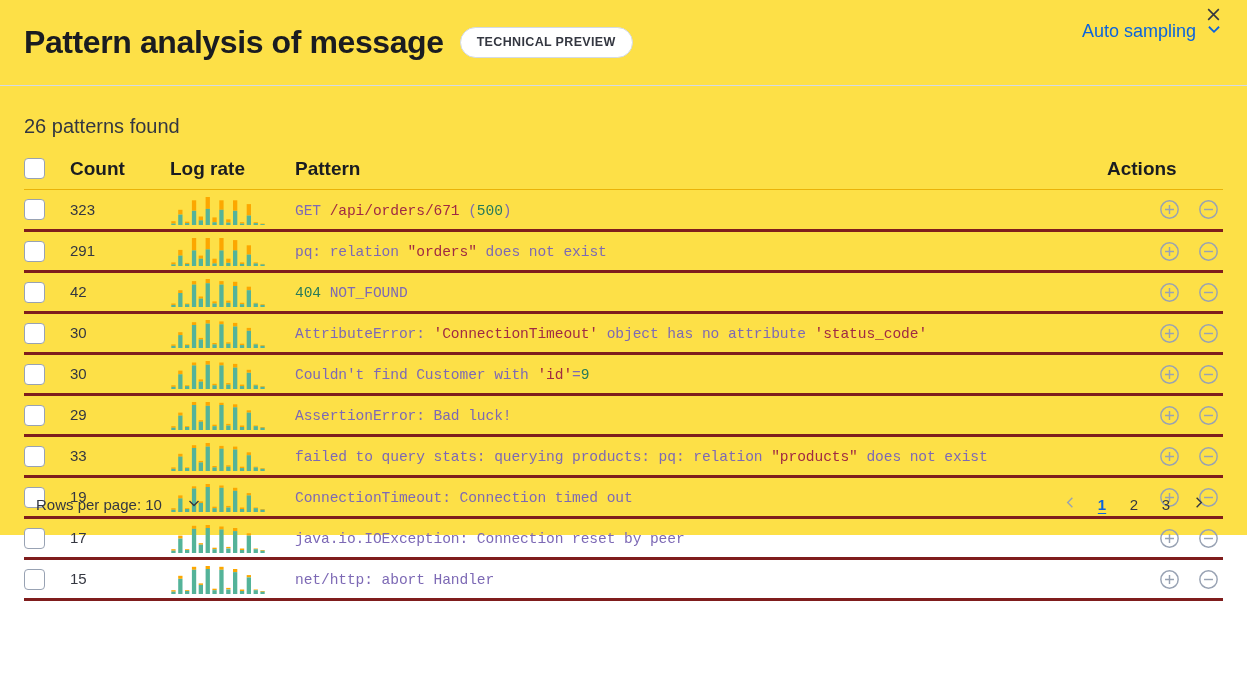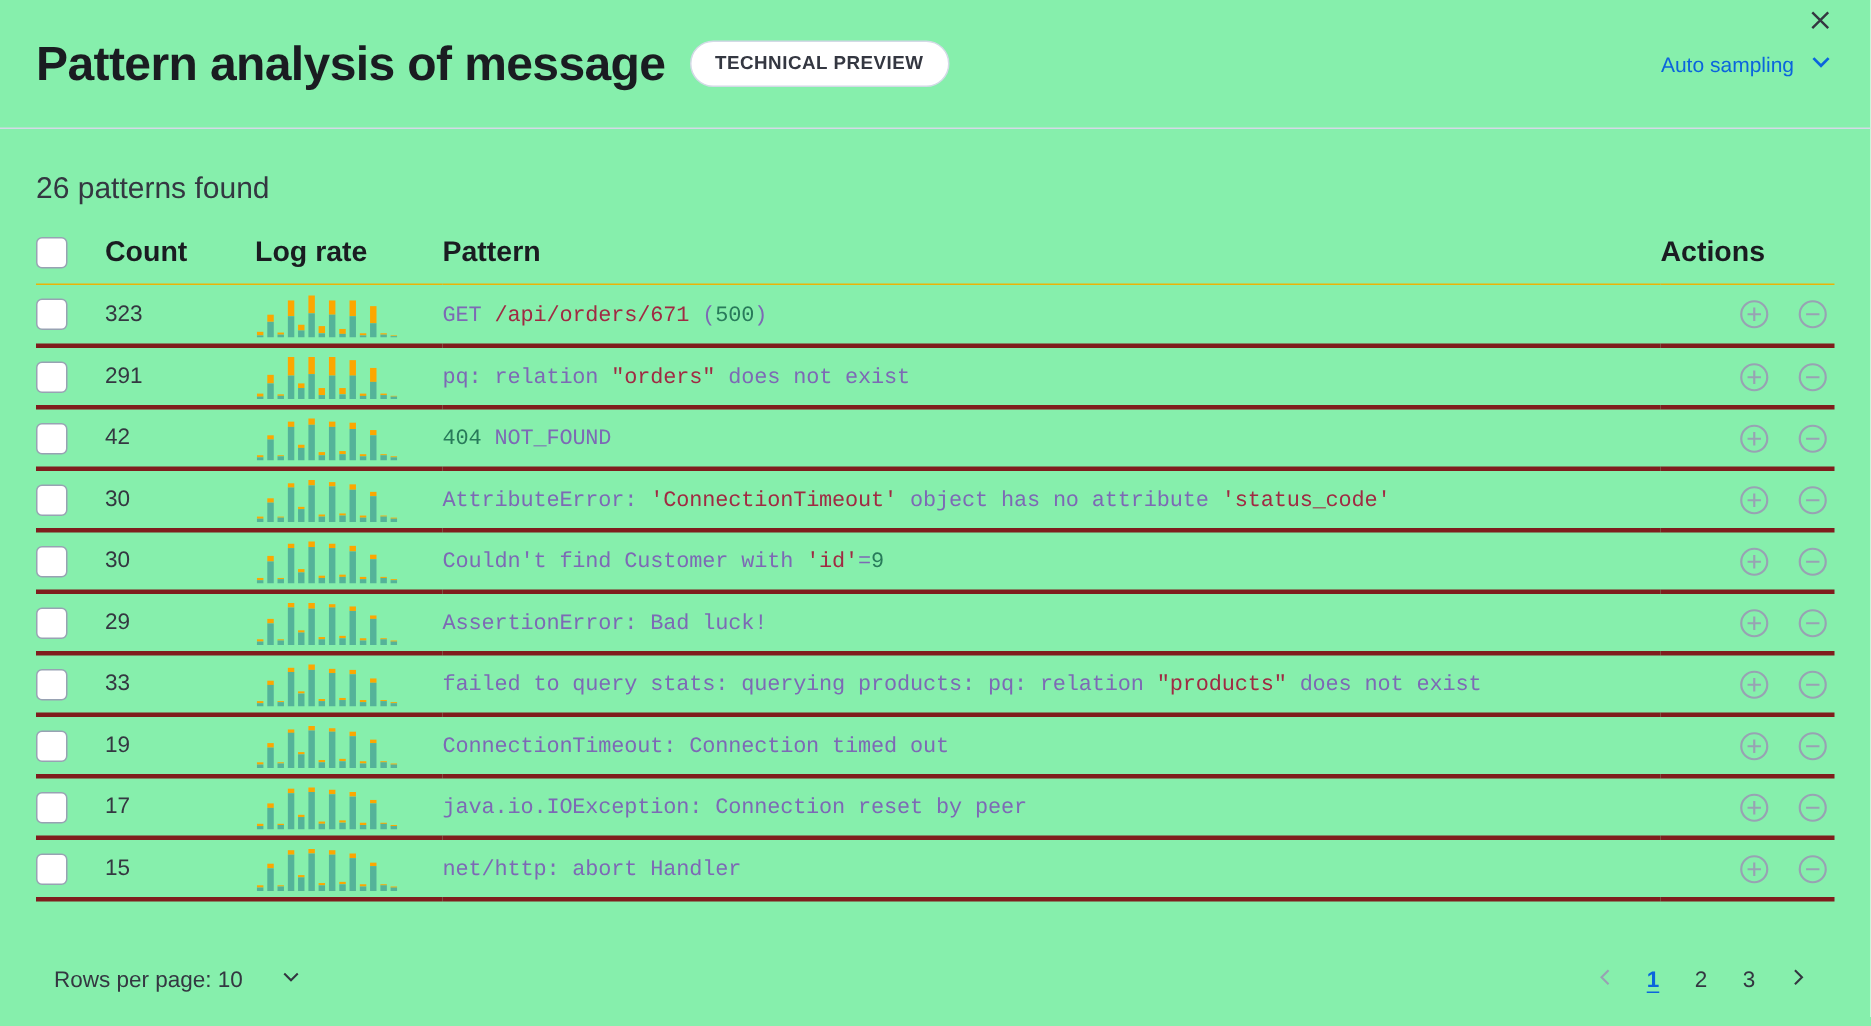--- a/index.html
+++ b/index.html
@@ -4,21 +4,21 @@
 <style>
   * { box-sizing: border-box; }
   html, body {
     margin: 0; padding: 0;
     width: 1247px; height: 684px;
     background: #ffffff;
     font-family: "Liberation Sans", sans-serif;
     color: #343741;
     overflow: hidden;
   }
-  .flyout { position: relative; width: 1247px; height: 684px; background: #86efac; }
+  .flyout { position: relative; width: 1247px; height: 535px; background: #fde047; }
 
   
   .header {
     height: 86px;
     border-bottom: 1px solid #d3dae6;
     display: flex; align-items: center;
     padding: 0 24px;
     position: relative;
   }
   .title-wrap { display: flex; align-items: center; gap: 16px; }
@@ -26,23 +26,23 @@
     font-size: 32px; font-weight: bold; letter-spacing: -0.4px;
     color: #1a1c21; white-space: nowrap;
   }
   .preview-badge {
     border: 1px solid #d3dae6; border-radius: 999px;
     padding: 7px 16px 8px;
     font-size: 12.5px; font-weight: bold; letter-spacing: 0.35px;
     color: #343741; background: #fff; white-space: nowrap;
   }
   .header-right {
-    position: absolute; right: 24px; top: 32px;
+    position: absolute; right: 24px; top: 20px;
     display: flex; align-items: center; gap: 9px;
-    color: #0071c2; font-size: 14px;
+    color: #0071c2; font-size: 18px;
   }
   .header-right .label { color: #0b64dd; }
   .chev { display: inline-block; }
   .close-btn {
     position: absolute; right: 20px; top: 2px;
     width: 28px; height: 28px;
     display: flex; align-items: center; justify-content: center;
     color: #343741; cursor: pointer;
   }
 

